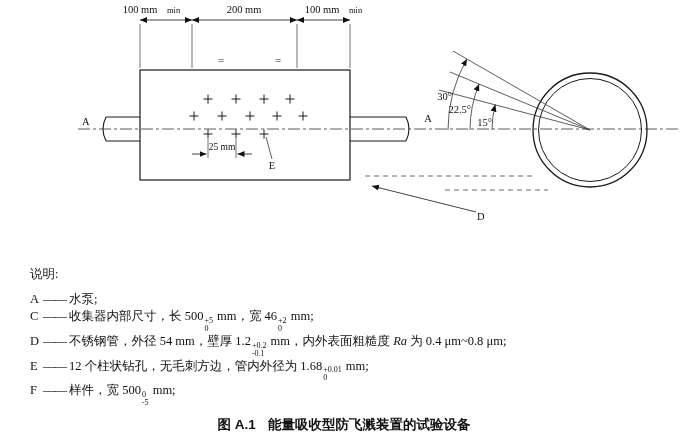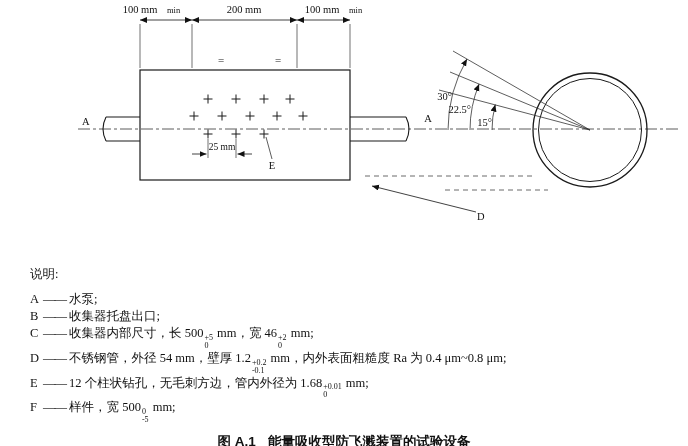--- a/index.html
+++ b/index.html
@@ -11,21 +11,21 @@
   .drawing{width:688px;height:260px;position:relative;margin-left:20px;}
   svg{display:block;}
   svg text{fill:#111;font-family:"Liberation Serif","DejaVu Serif",serif;font-size:10.5px;}
   svg .small{font-size:8.5px;}
   svg .eq{font-size:11px;}
   .legend{margin:6px 0 0 30px;font-size:12.5px;line-height:17px;}
   .legend-title{margin-bottom:8px;}
   .legend-row{white-space:nowrap;}
   .legend-key{display:inline-block;min-width:13px;}
   .legend-dash{letter-spacing:-1px;margin-right:3px;}
-  .it{}
+  .it{font-style:italic;}
   .tol{
     display:inline-flex;flex-direction:column;justify-content:center;
     font-size:8px;line-height:1;vertical-align:-0.35em;margin:0 1px;
   }
   .tol span{display:block;height:8px;}
   .caption{
     text-align:center;margin-top:9px;font-weight:bold;font-size:13.5px;
     font-family:"Liberation Sans","DejaVu Sans",sans-serif;
   }
   .caption-gap{display:inline-block;width:12px;}
@@ -111,21 +111,20 @@
   <text x="472" y="126" text-anchor="end">15°</text>
 
   <text x="408" y="122" text-anchor="middle">A</text>
 </svg>
 </div>
 
 <div class="legend">
   <div class="legend-title">说明:</div>
   <div id="legend-items">
       <div class="legend-row"><span class="legend-key">A</span><span class="legend-dash">——</span><span class="legend-text"><span>水泵;</span></span></div>
-      <div class="legend-row"><span class="legend-key">B</span><span class="legend-dash">——</span><span class="legend-text"><span>收集器托盘出口;</span></span></div>
       <div class="legend-row"><span class="legend-key">C</span><span class="legend-dash">——</span><span class="legend-text"><span>收集器内部尺寸，长 500</span><span class="tol">
             <span>+5</span>
             <span>0</span>
           </span><span> mm，宽 46</span><span class="tol">
             <span>+2</span>
             <span>0</span>
           </span><span> mm;</span></span></div>
       <div class="legend-row"><span class="legend-key">D</span><span class="legend-dash">——</span><span class="legend-text"><span>不锈钢管，外径 54 mm，壁厚 1.2</span><span class="tol">
             <span>+0.2</span>
             <span>-0.1</span>

